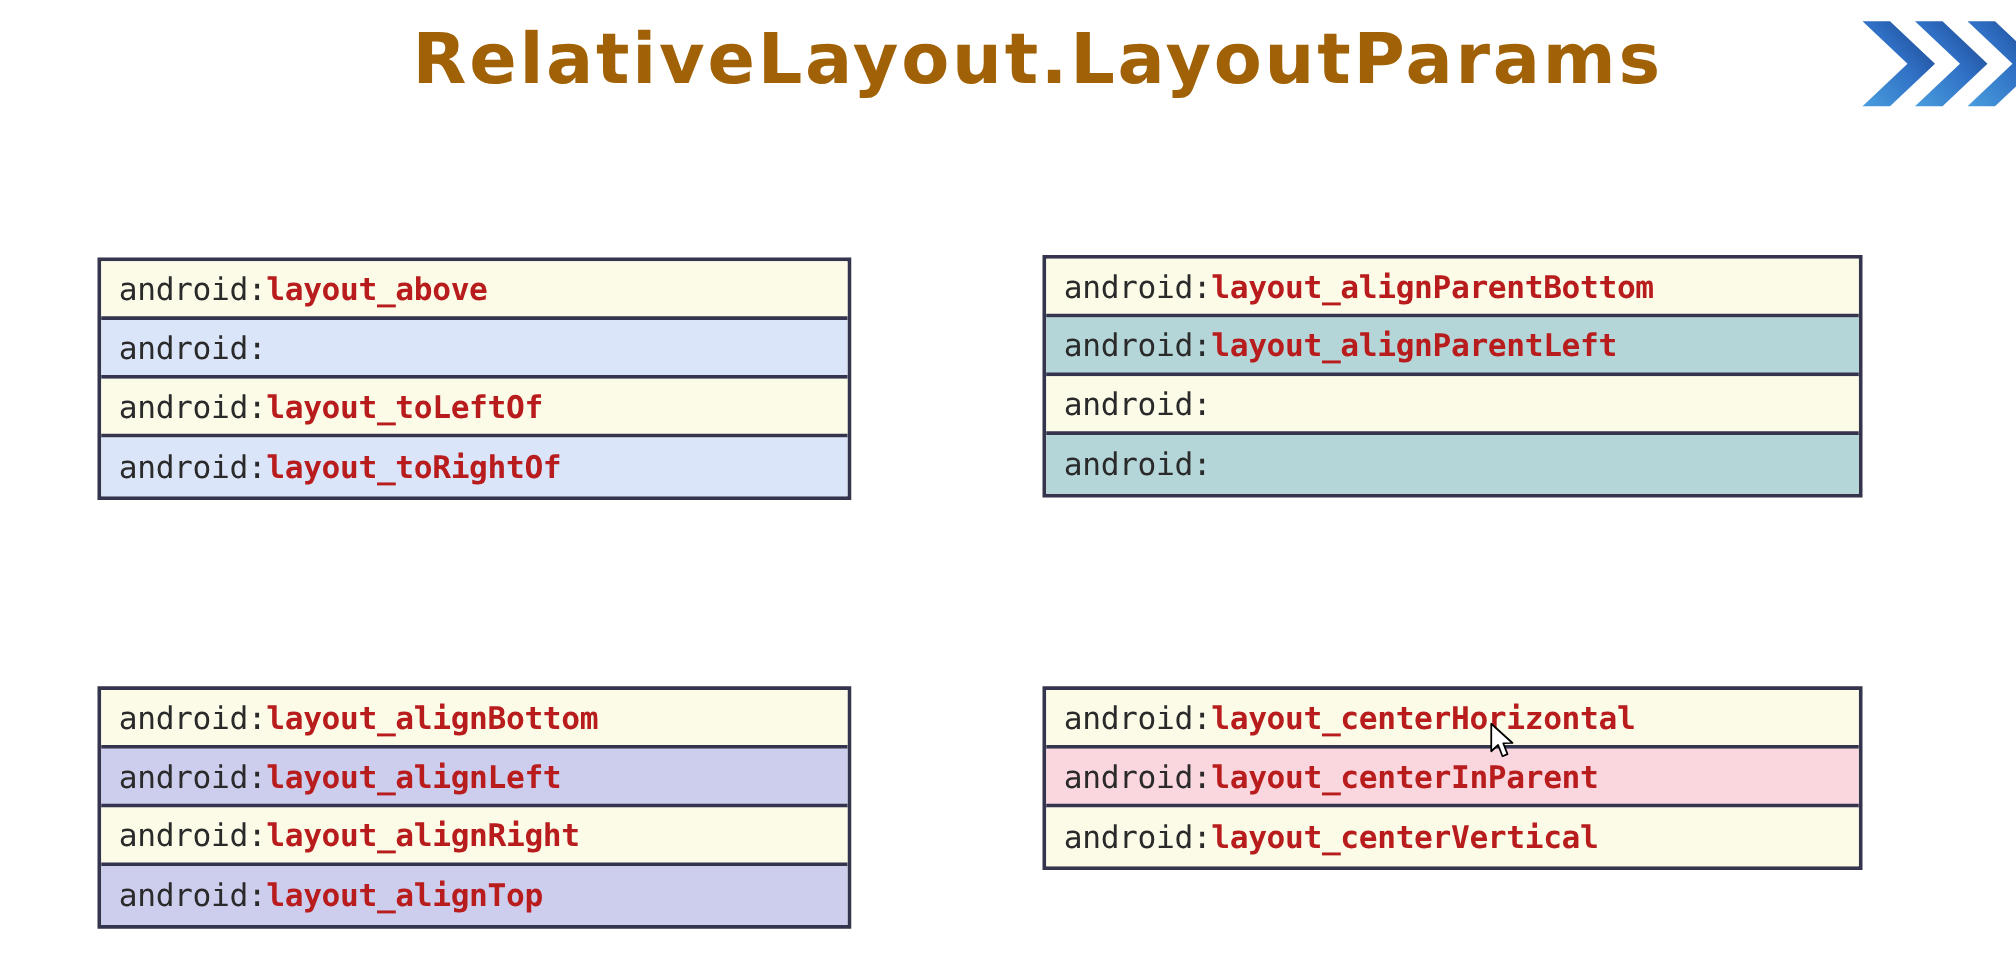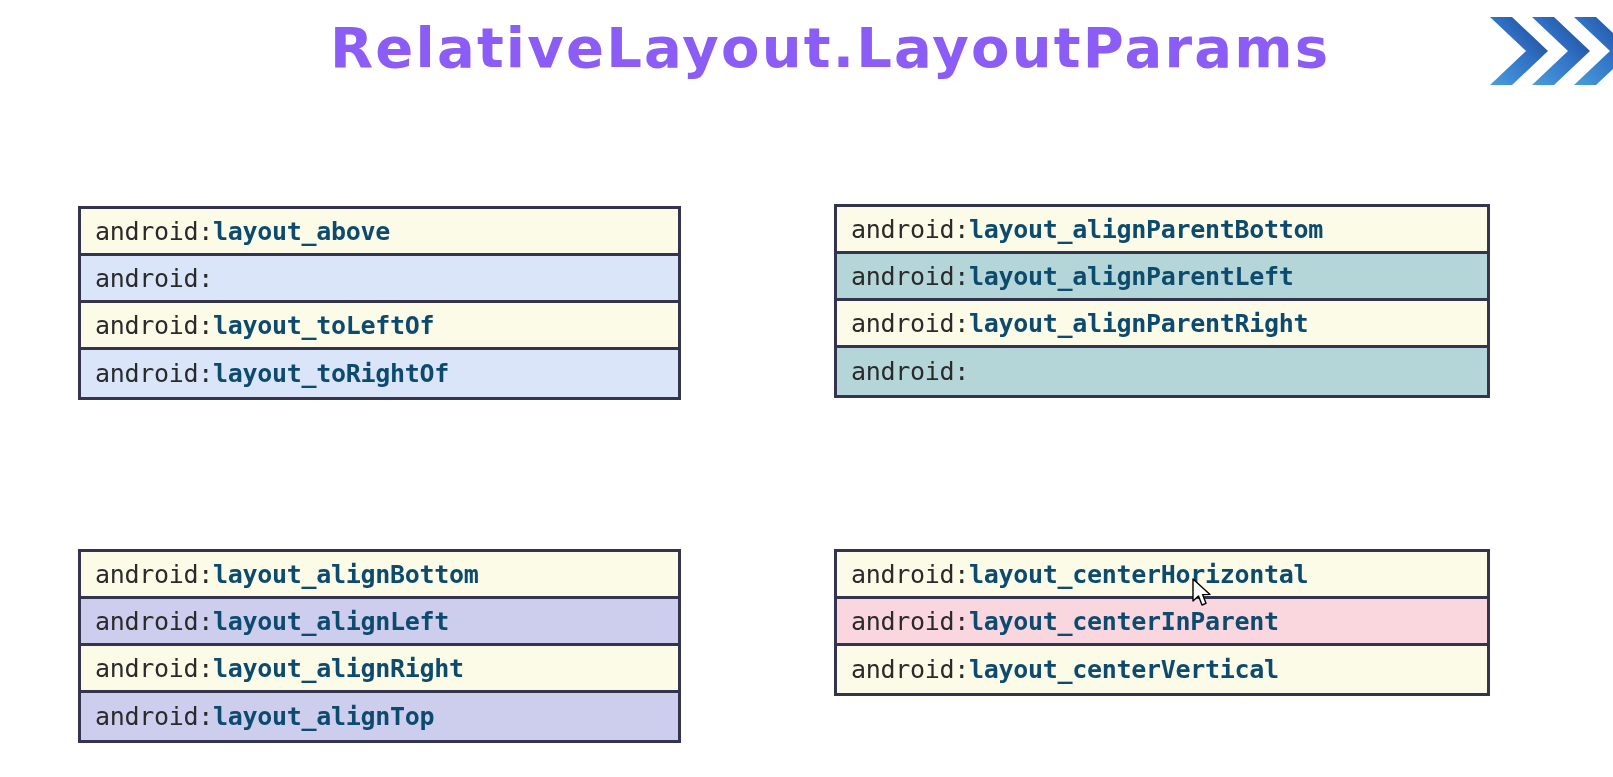--- a/index.html
+++ b/index.html
@@ -26,21 +26,21 @@
   }
 
   #page-title {
     position: absolute;
     left: 330px;
     top: 8px;
     font-family: "DejaVu Sans", sans-serif;
     font-size: 56px;
     font-weight: bold;
     letter-spacing: 2.2px;
-    color: #8b5cf6;
+    color: #a16207;
     white-space: nowrap;
     line-height: 80px;
   }
 
   #chevron-logo {
     position: absolute;
     left: 1488px;
     top: 7px;
     width: 135px;
     height: 88px;
@@ -71,21 +71,21 @@
     font-family: "DejaVu Sans Mono", monospace;
     font-size: 25px;
     font-weight: normal;
     color: #2a2a2a;
     letter-spacing: -0.3px;
   }
   .attr-row .nm {
     font-family: "DejaVu Sans Mono", monospace;
     font-size: 25px;
     font-weight: bold;
-    color: #0c4a6e;
+    color: #b91c1c;
     letter-spacing: -0.3px;
   }
 
   
   .tint-cream  { background: #fbfbe8; }
   .tint-blue   { background: #dbe5fa; }
   .tint-teal   { background: #b5d6d9; }
   .tint-purple { background: #cdcdee; }
   .tint-pink   { background: #fad7df; }
 
@@ -153,21 +153,20 @@
     <div class="attr-row tint-cream">
       <span class="ns">android:</span>
       <span class="nm">layout_alignParentBottom</span>
     </div>
     <div class="attr-row tint-teal">
       <span class="ns">android:</span>
       <span class="nm">layout_alignParentLeft</span>
     </div>
     <div class="attr-row tint-cream">
       <span class="ns">android:</span>
-      <span class="nm">layout_alignParentRight</span>
     </div>
     <div class="attr-row tint-teal">
       <span class="ns">android:</span>
     </div>
   </div>
 
 <div class="attr-table" id="table-align">
     <div class="attr-row tint-cream">
       <span class="ns">android:</span>
       <span class="nm">layout_alignBottom</span>

